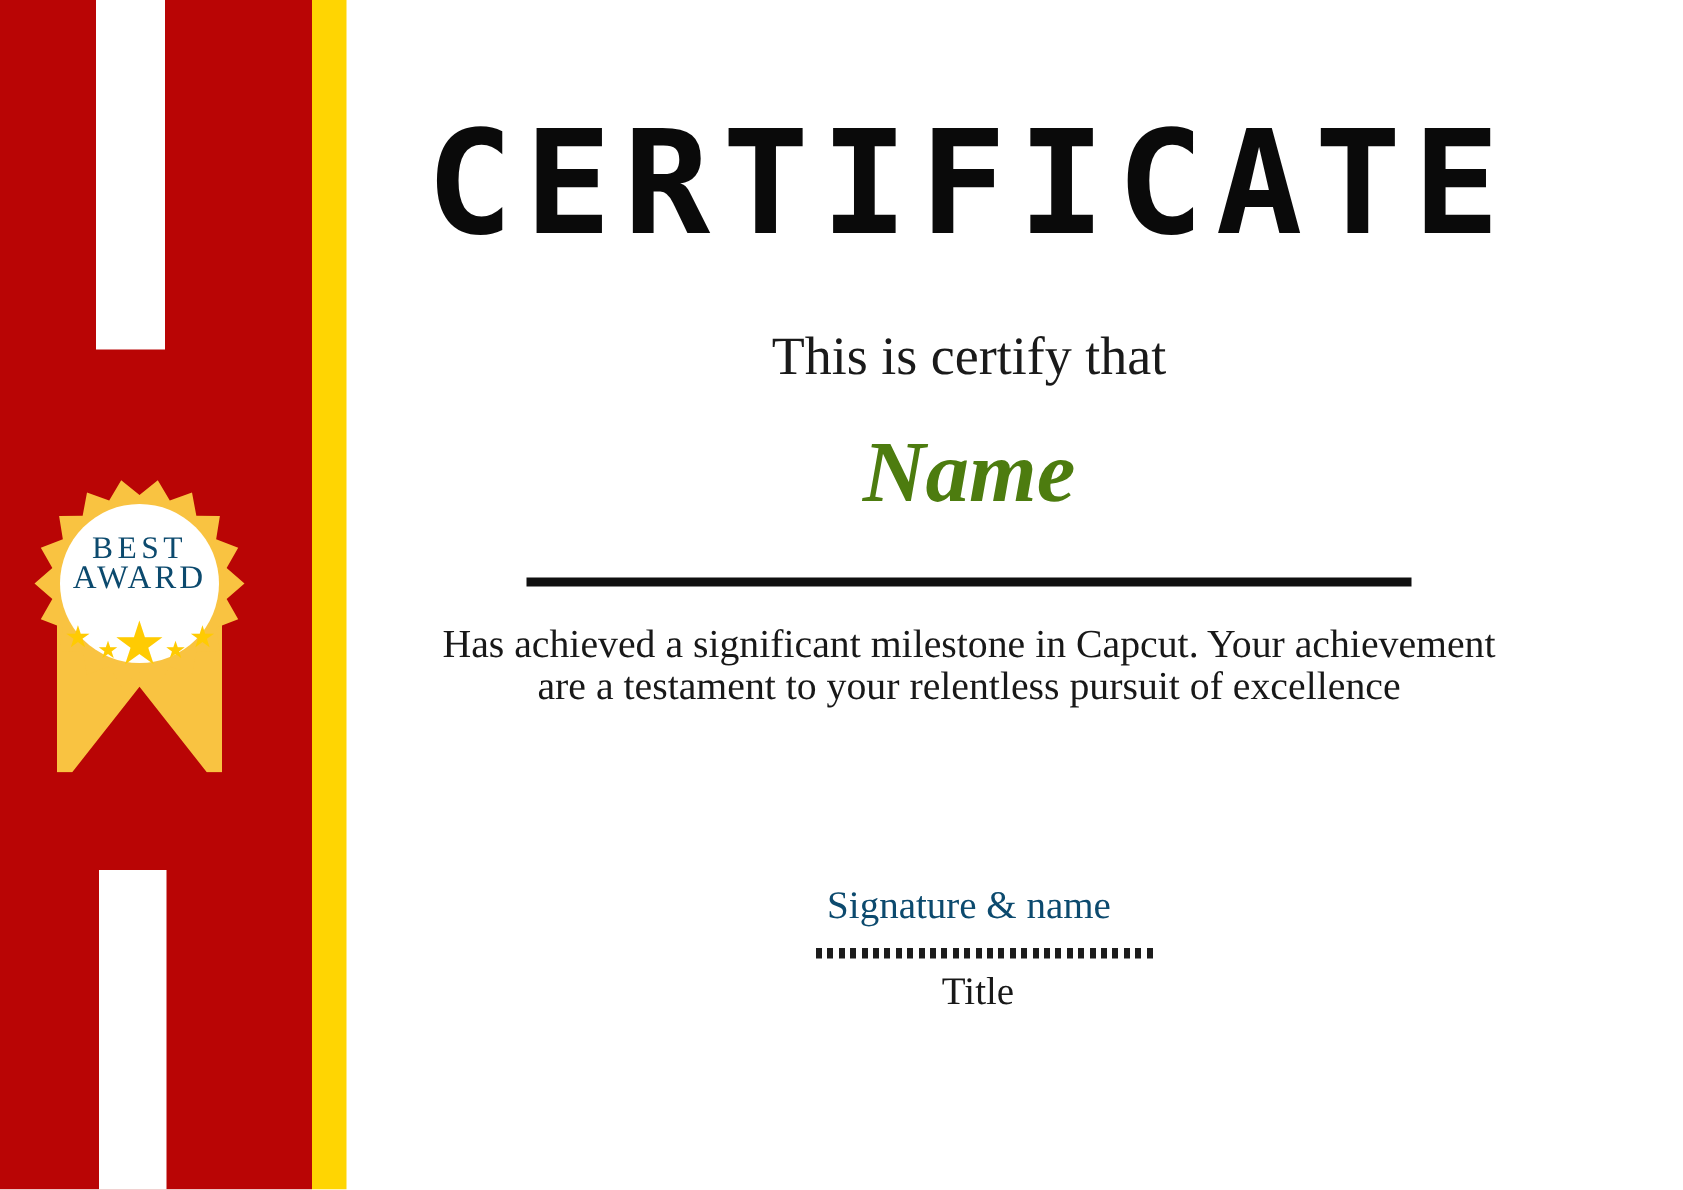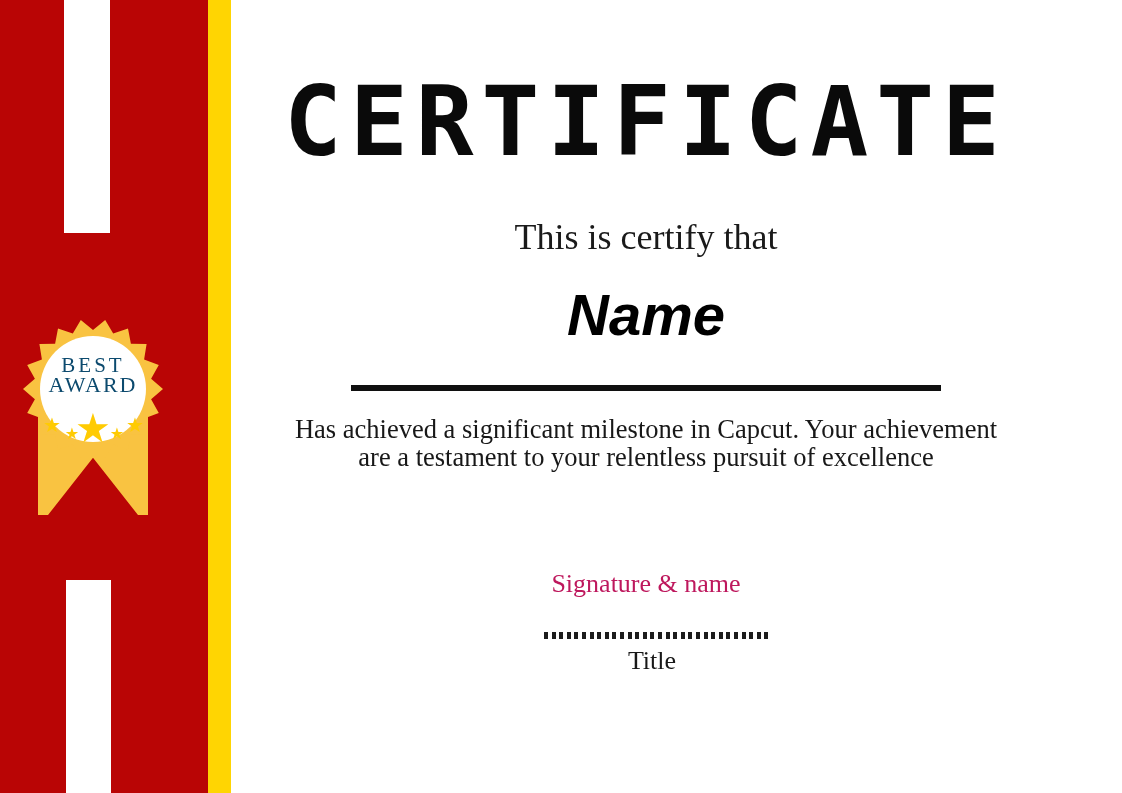--- a/index.html
+++ b/index.html
@@ -95,46 +95,46 @@
     color: #101010;
   }
   .cert-intro {
     top: 206px;
     font-size: 36px;
     line-height: 38px;
     color: #1a1a1a;
   }
   .cert-name {
     top: 268px;
-    font-family: Liberation Sans, sans-serif;
+    font-family: Liberation Serif, serif;
     font-style: italic;
     font-weight: bold;
     font-size: 58px;
     line-height: 70px;
-    color: #000000;
+    color: #4d7c0f;
   }
   .name-line {
     top: 373px;
     left: 120px !important;
     width: 590px !important;
     height: 6px;
     background: #101010;
   }
   .cert-body {
     top: 403px;
     font-size: 26.5px;
     line-height: 28px;
     color: #181818;
   }
   .cert-body span { display: inline-block; max-width: 712px; font-family: Liberation Serif, serif; }
   .signature-label {
-    top: 556px;
+    top: 576px;
     font-size: 26px;
     line-height: 31px;
-    color: #be185d;
+    color: #0c4a6e;
   }
   .dotted-line {
     top: 620px;
     left: 313px !important;
     width: 226px !important;
     height: 7px;
     background: repeating-linear-gradient(90deg, #1c1c1c 0 4px, transparent 4px 7.6px);
   }
   .title-label {
     top: 633px;

